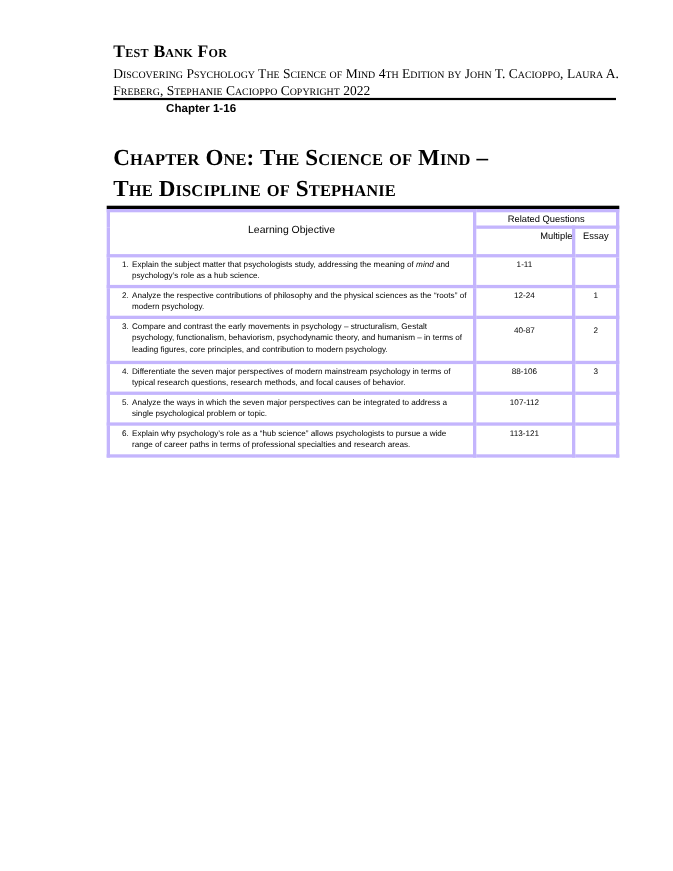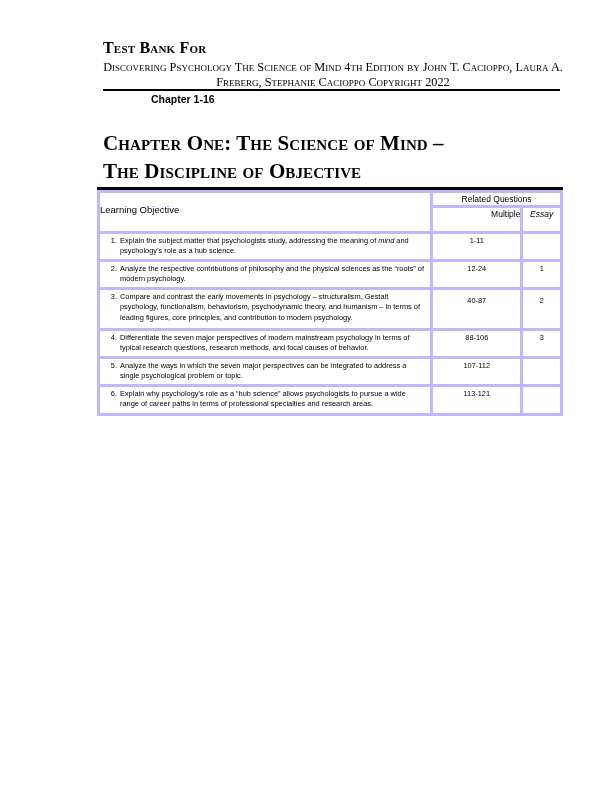--- a/index.html
+++ b/index.html
@@ -9,21 +9,20 @@
     .tb-title {
       position: absolute; left: 103px; top: 36px;
       font-family: "Liberation Serif", serif; font-weight: bold;
       font-size: 16px; line-height: 24px; letter-spacing: 0.2px;
       font-variant: small-caps; white-space: nowrap;
     }
     .tb-sub {
       position: absolute; left: 103px; top: 60px; width: 460px;
       font-family: "Liberation Serif", serif; font-size: 12.3px; line-height: 15px;
       font-variant: small-caps;
-      text-align: center;
     }
     .tb-rule {
       position: absolute; left: 103px; top: 89px; width: 457px; height: 1.5px; background: #000;
     }
     .tb-chapters {
       position: absolute; left: 103px; top: 92px;
       font-family: "Liberation Sans", sans-serif; font-weight: bold; font-size: 10.5px; line-height: 14px; margin-left: 48px;
     }
 
     .ch-title {
@@ -37,25 +36,25 @@
 
     table.lo {
       position: absolute; left: 97px; top: 190px; width: 466px;
       border-collapse: collapse;
       font-family: "Liberation Sans", sans-serif;
       border: 1.5px solid #666;
     }
     table.lo td, table.lo th {
       border: 3px solid #c4b5fd; padding: 0; font-weight: normal; vertical-align: top;
     }
-    .hdr-lo { width: 338px; height: 37px; font-size: 9.5px; text-align: left; vertical-align: middle !important; }
+    .hdr-lo { width: 338px; height: 37px; font-size: 9.5px; text-align: center; vertical-align: middle !important; }
     .hdr-lo span { position: relative; top: -3px; }
     .hdr-rq { font-size: 8.5px; text-align: center; height: 12px; line-height: 12px; }
     .hdr-mult { width: 89px; font-size: 8.5px; text-align: right; height: 23px; line-height: 12px; }
-    .hdr-essay { width: 37px; font-size: 8.5px; line-height: 12px; font-style: italic; }
+    .hdr-essay { width: 37px; font-size: 8.5px; line-height: 12px; }
     .head-sep td, .head-sep th { border-bottom: 2px solid #777 !important; }
 
     .obj {
       font-size: 7.4px; line-height: 10.4px; padding: 2px 4px 2px 0 !important;
     }
     .obj .row-inner { display: flex; }
     .obj .num { width: 17px; text-align: right; padding-right: 3px; flex: none; }
     .obj .txt { flex: 1; }
     .mult, .essay { font-size: 7.4px; text-align: center; line-height: 10.4px; padding-top: 2px !important; }
     .r1 td { height: 21px; }
@@ -72,21 +71,21 @@
 
 <div class="page">
 
   <div class="tb-title">Test Bank For</div>
   <div class="tb-sub">Discovering Psychology The Science of Mind 4th Edition by John T. Cacioppo, Laura A. Freberg, Stephanie Cacioppo Copyright 2022</div>
   <div class="tb-rule"></div>
   <div class="tb-chapters">Chapter 1-16</div>
 
   <div class="ch-title">
     <div>Chapter One: The Science of Mind –</div>
-    <div>The Discipline of Objective</div>
+    <div>The Discipline of Stephanie</div>
   </div>
 
   <div class="thick-rule"></div>
 
   <table class="lo">
     <tbody>
         <tr>
       <th class="hdr-lo" rowspan="2"><span>Learning Objective</span></th>
       <th class="hdr-rq" colspan="2">Related Questions</th>
     </tr>

